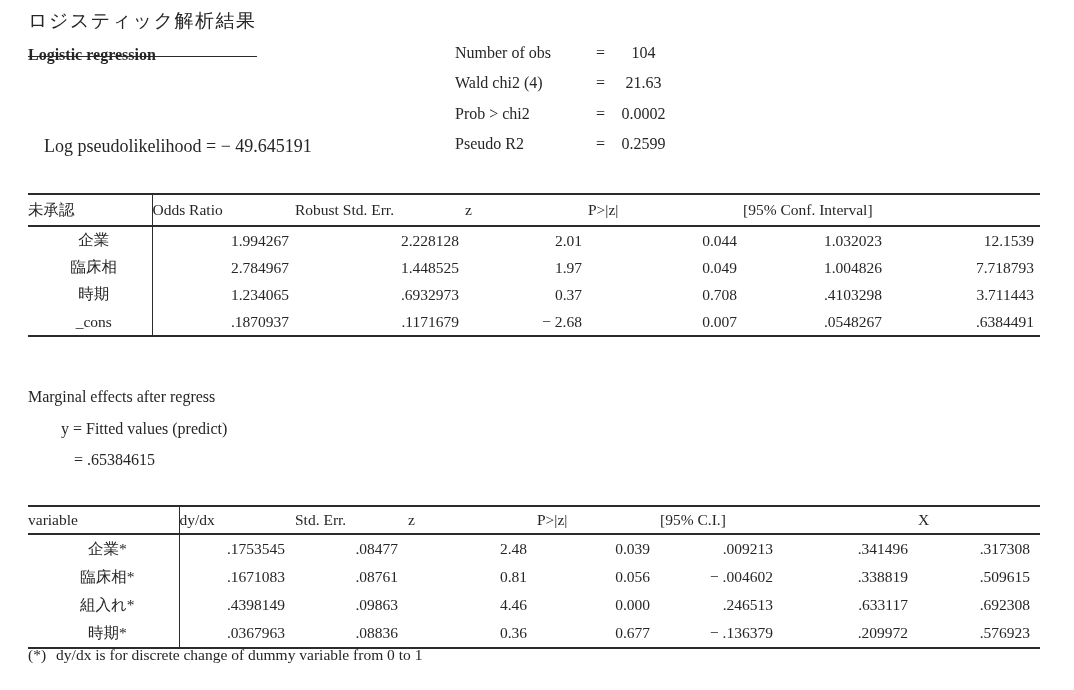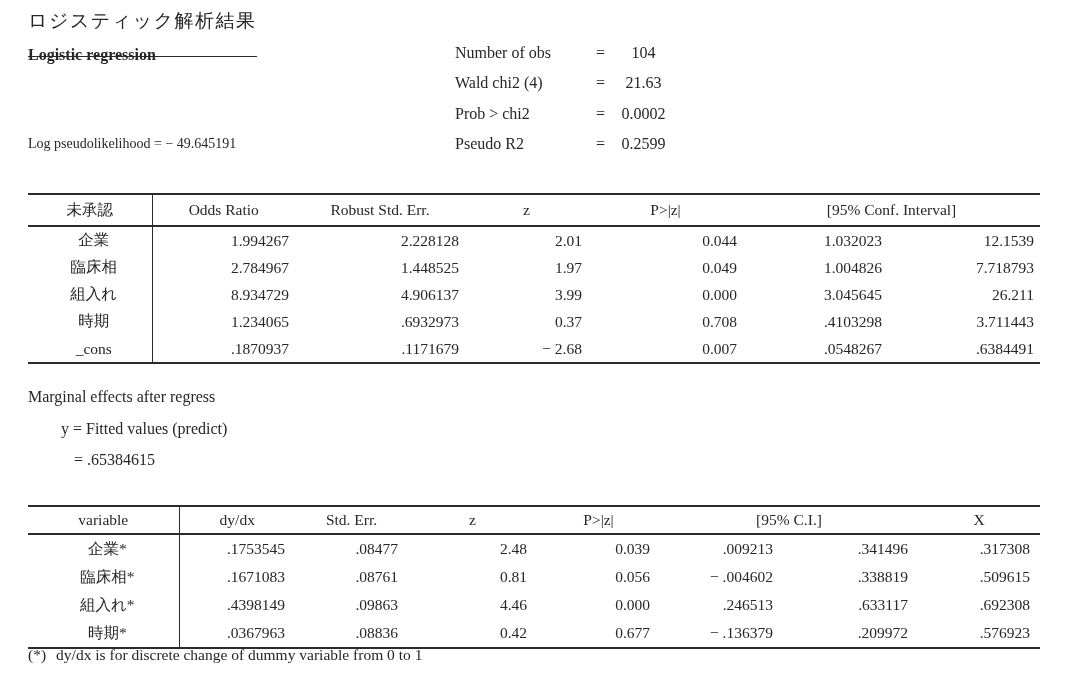--- a/index.html
+++ b/index.html
@@ -9,34 +9,34 @@
     font-family:"Liberation Serif","DejaVu Serif",serif;
   }
   .abs { position:absolute; }
 
   .title {
     left:28px; top:8px; font-size:19px; letter-spacing:1.5px;
     border-bottom:1.5px solid #2b2b2b; padding-bottom:22px;
   }
 
   .model-label { left:28px; top:46px; font-size:16px;font-weight:bold; }
-  .loglik      { left:28px; top:136px; font-size:14px; }
+  .loglik      { left:44px; top:136px; font-size:18px; }
 
   .stats { left:455px; top:44px; width:218px; }
   .stat-row  { display:flex; height:30.4px; font-size:16px; }
   .stat-label{ width:141px; }
   .stat-eq   { width:18px; }
   .stat-value{ flex:1; text-align:center; }
 
   table {
     position:absolute; left:28px; width:1012px;
     border-collapse:collapse; table-layout:fixed; font-size:15.5px;
     border-top:2px solid #2b2b2b; border-bottom:2px solid #2b2b2b;
   }
-  th { font-weight:normal; text-align:center; border-bottom:2px solid #2b2b2b; padding:0; }
+  th { font-weight:normal; text-align:left; border-bottom:2px solid #2b2b2b; padding:0; }
   td { padding:0; vertical-align:middle; }
   .t1 { top:193px; }  .t1 th { height:30px; }  .t1 td { height:27px; }
   .t2 { top:505px; }  .t2 th { height:26px; }  .t2 td { height:28px; }
   .vline { border-right:1.2px solid #2b2b2b; }
   td.lbl { text-align:center; padding-left:8px; }
   td.num { text-align:right; padding-right:6px; }
   .t2 td.num { padding-right:10px; }
 
   .marg1 { left:28px; top:388px; font-size:16px; }
   .marg2 { left:61px; top:420px; font-size:16px; }
@@ -108,29 +108,20 @@
       <td class="num">12.1539</td>
     </tr>
     <tr>
       <td class="lbl vline">臨床相</td>
       <td class="num">2.784967</td>
       <td class="num">1.448525</td>
       <td class="num">1.97</td>
       <td class="num">0.049</td>
       <td class="num">1.004826</td>
       <td class="num">7.718793</td>
-    </tr>
-    <tr>
-      <td class="lbl vline">組入れ</td>
-      <td class="num">8.934729</td>
-      <td class="num">4.906137</td>
-      <td class="num">3.99</td>
-      <td class="num">0.000</td>
-      <td class="num">3.045645</td>
-      <td class="num">26.211</td>
     </tr>
     <tr>
       <td class="lbl vline">時期</td>
       <td class="num">1.234065</td>
       <td class="num">.6932973</td>
       <td class="num">0.37</td>
       <td class="num">0.708</td>
       <td class="num">.4103298</td>
       <td class="num">3.711443</td>
     </tr>
@@ -200,21 +191,21 @@
       <td class="num">4.46</td>
       <td class="num">0.000</td>
       <td class="num">.246513</td>
       <td class="num">.633117</td>
       <td class="num">.692308</td>
     </tr>
     <tr>
       <td class="lbl vline">時期*</td>
       <td class="num">.0367963</td>
       <td class="num">.08836</td>
-      <td class="num">0.42</td>
+      <td class="num">0.36</td>
       <td class="num">0.677</td>
       <td class="num">− .136379</td>
       <td class="num">.209972</td>
       <td class="num">.576923</td>
     </tr>
   </tbody>
 </table>
 
 <div class="abs footnote">
   <span class="marker">(*)</span><span>dy/dx is for discrete change of dummy variable from 0 to 1</span>

